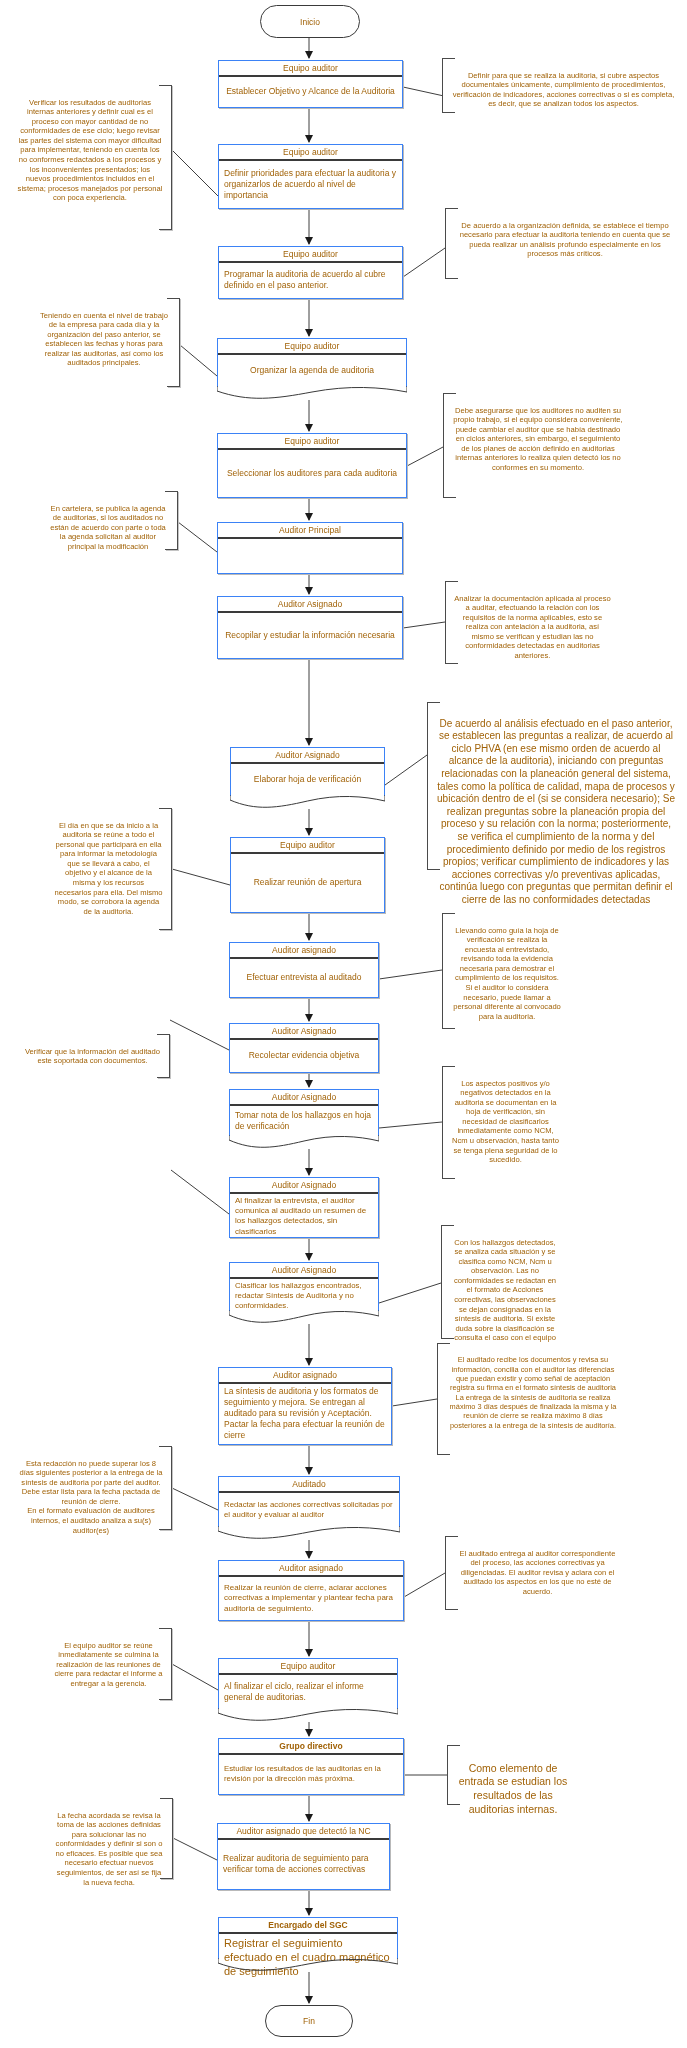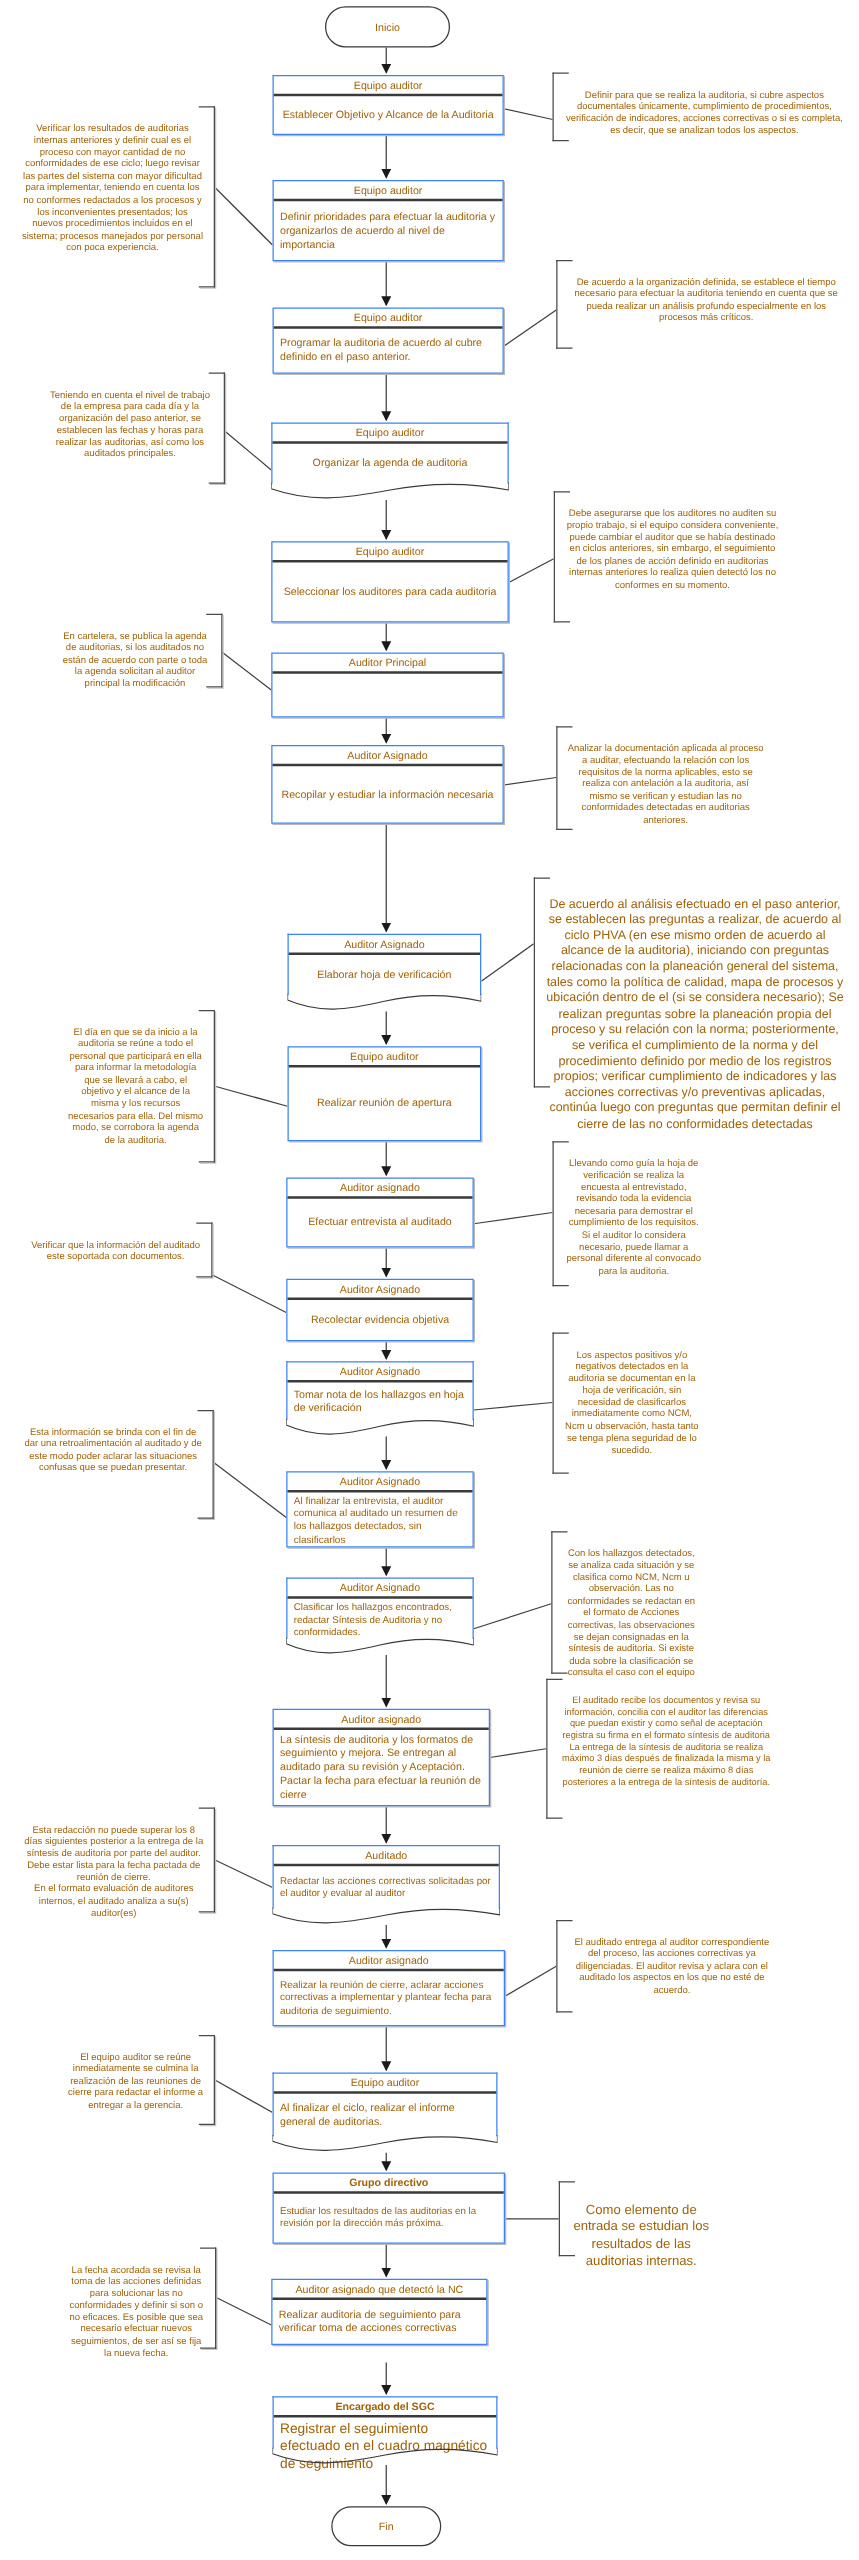--- a/index.html
+++ b/index.html
@@ -259,21 +259,21 @@
       </svg>
   </div>
 
   <div class="node" style="left:218px;top:1738px;width:186px;height:57px">
     <div class="frame">
         <div class="hdr bold">Grupo directivo</div>
         <div class="bdy" style="font-size:7.8px">Estudiar los resultados de las auditorias en la revisión por la dirección más próxima.</div>
       </div>
   </div>
 
-  <div class="node" style="left:217px;top:1823px;width:173px;height:53px">
+  <div class="node" style="left:217px;top:1823px;width:173px;height:67px">
     <div class="frame">
         <div class="hdr">Auditor asignado que detectó la NC</div>
         <div class="bdy">Realizar auditoria de seguimiento para verificar toma de acciones correctivas</div>
       </div>
   </div>
 
   <div class="node doc" style="left:218px;top:1917px;width:180px;height:55px">
     <div class="frame">
         <div class="hdr bold">Encargado del SGC</div>
         <div class="bdy left" style="font-size:11px;align-items:flex-start">Registrar el seguimiento efectuado en el cuadro magnético de seguimiento</div>
@@ -292,25 +292,22 @@
   </div>
   <div class="callout left-side" style="left:28px;top:298px;width:152px;height:89px">
     <span>Teniendo en cuenta el nivel de trabajo de la empresa para cada día y la organización del paso anterior, se establecen las fechas y horas para realizar las auditorias, así como los auditados principales.</span>
   </div>
   <div class="callout left-side" style="left:38px;top:491px;width:140px;height:59px">
     <span>En cartelera, se publica la agenda de auditorias, si los auditados no están de acuerdo con parte o toda la agenda solicitan al auditor principal la modificación</span>
   </div>
   <div class="callout left-side" style="left:45px;top:808px;width:127px;height:122px">
     <span>El día en que se da inicio a la auditoria se reúne a todo el personal que participará en ella para informar la metodología que se llevará a cabo, el objetivo y el alcance de la misma y los recursos necesarios para ella. Del mismo modo, se corrobora la agenda de la auditoria.</span>
   </div>
-  <div class="callout left-side" style="left:15px;top:978px;width:155px;height:44px">
+  <div class="callout left-side" style="left:15px;top:1034px;width:155px;height:44px">
     <span>Verificar que la información del auditado este soportada con documentos.</span>
-  </div>
-  <div class="callout left-side" style="left:10px;top:1128px;width:161px;height:87px">
-    <span>Esta información se brinda con el fin de dar una retroalimentación al auditado y de este modo poder aclarar las situaciones confusas que se puedan presentar.</span>
   </div>
   <div class="callout left-side" style="left:10px;top:1446px;width:162px;height:84px">
     <span>Esta redacción no puede superar los 8 días siguientes posterior a la entrega de la síntesis de auditoria por parte del auditor. Debe estar lista para la fecha pactada de reunión de cierre.
 En el formato evaluación de auditores internos, el auditado analiza a su(s) auditor(es)</span>
   </div>
   <div class="callout left-side" style="left:45px;top:1628px;width:127px;height:72px">
     <span>El equipo auditor se reúne inmediatamente se culmina la realización de las reuniones de cierre para redactar el informe a entregar a la gerencia.</span>
   </div>
   <div class="callout left-side" style="left:45px;top:1798px;width:128px;height:81px">
     <span>La fecha acordada se revisa la toma de las acciones definidas para solucionar las no conformidades y definir si son o no eficaces. Es posible que sea necesario efectuar nuevos seguimientos, de ser así se fija la nueva fecha.</span>

